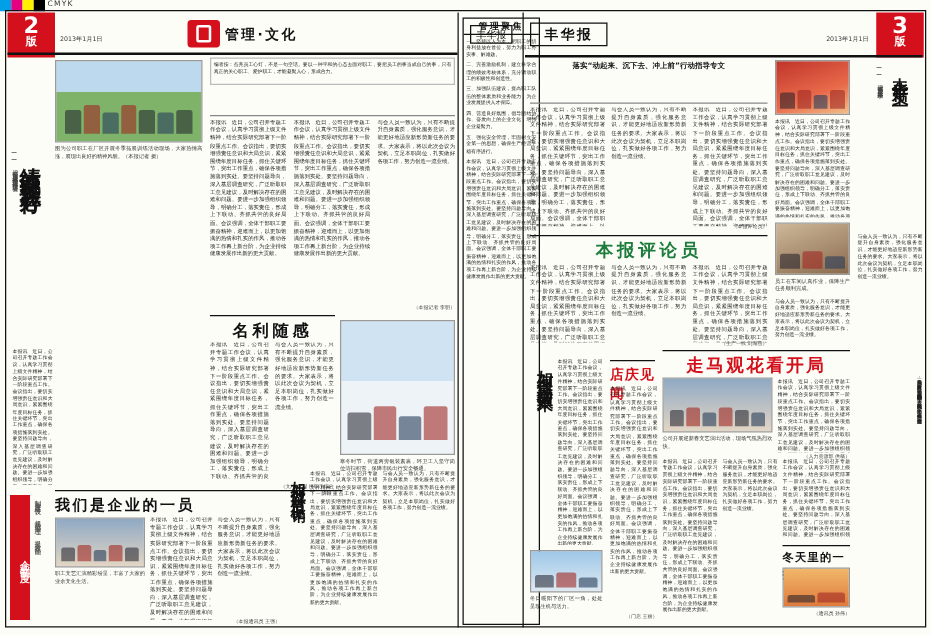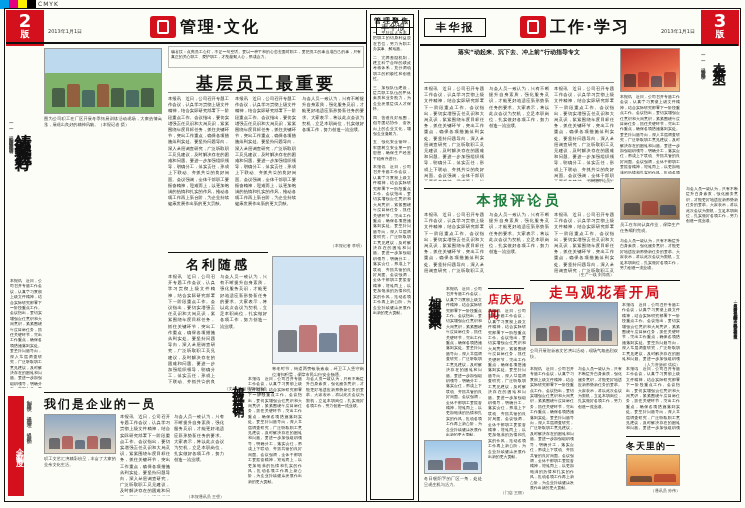--- a/index.html
+++ b/index.html
@@ -33,21 +33,21 @@
   
   .masthead{position:absolute;height:26px;display:flex;align-items:center;}
   .mast-logo{
     width:26px;height:22px;background:#d3101b;border-radius:3px;margin-right:4px;
     position:relative;flex:none;
   }
   .mast-logo:after{
     content:"";position:absolute;left:7px;top:4px;width:12px;height:14px;
     border:2px solid #fff;border-radius:2px;box-sizing:border-box;
   }
-  .mast-title{font-size:16px;font-weight:bold;letter-spacing:2px;color:#111;}
+  .mast-title{font-size:11px;font-weight:bold;letter-spacing:2px;color:#111;}
   .mast-right{font-size:8px;color:#111;margin-left:auto;border:1px solid #111;padding:1px 4px;}
 
   .hrule{position:absolute;height:1px;background:#111;}
   .hrule.thick{height:2px;}
   .vrule{position:absolute;width:1px;background:#111;}
 
   
   .col{position:absolute;overflow:hidden;}
   .body-text{
     font-size:4.3px;line-height:6.2px;text-align:justify;color:#222;
@@ -135,21 +135,20 @@
     <div class="vhead" style="font-size:4.5px;color:#444;letter-spacing:1px;">——记公司年度绩效考核工作推进会</div>
   </div>
   <div class="col" style="left:10px;top:278px;width:32px;height:110px;">
     <div class="body-text tiny">本报讯　近日，公司召开专题工作会议，认真学习贯彻上级文件精神，结合实际研究部署下一阶段重点工作。会议指出，要切实增强责任意识和大局意识，紧紧围绕年度目标任务，抓住关键环节，突出工作重点，确保各项措施落到实处。要坚持问题导向，深入基层调查研究，广泛听取职工意见建议，及时解决存在的困难和问题。要进一步加强组织领导，明确分工，落实责任，形成上下联动、齐抓共管的良好局面。会议强调，全体干部职工要振奋精神，迎难而上，以更加饱满的热情和扎实的作风，推动各项工作再上新台阶，为企业持续健康发展作出新的更大贡献。</div>
   </div>
 
   <div class="col" style="left:168px;top:46px;width:196px;height:22px;border:1px solid #bbb;padding:2px;box-sizing:border-box;">
     <div class="body-text tiny">编者按：点亮员工心灯，不是一句空话。要以一种平和的心态去面对职工，要把员工的事当成自己的事，只有真正的关心职工、爱护职工，才能凝聚人心，形成合力。</div>
   </div>
 
-  <div style="position:absolute;left:168px;top:72px;width:196px;text-align:center;font-size:17px;font-weight:bold;letter-spacing:3px;">基层员工最重要</div>
   <div class="hrule" style="left:168px;top:92px;width:196px;background:#888;"></div>
 
   <div class="col" style="left:168px;top:96px;width:61px;height:150px;">
     <div class="body-text">本报讯　近日，公司召开专题工作会议，认真学习贯彻上级文件精神，结合实际研究部署下一阶段重点工作。会议指出，要切实增强责任意识和大局意识，紧紧围绕年度目标任务，抓住关键环节，突出工作重点，确保各项措施落到实处。要坚持问题导向，深入基层调查研究，广泛听取职工意见建议，及时解决存在的困难和问题。要进一步加强组织领导，明确分工，落实责任，形成上下联动、齐抓共管的良好局面。会议强调，全体干部职工要振奋精神，迎难而上，以更加饱满的热情和扎实的作风，推动各项工作再上新台阶，为企业持续健康发展作出新的更大贡献。</div>
   </div>
   <div class="col" style="left:235px;top:96px;width:61px;height:150px;">
     <div class="body-text">本报讯　近日，公司召开专题工作会议，认真学习贯彻上级文件精神，结合实际研究部署下一阶段重点工作。会议指出，要切实增强责任意识和大局意识，紧紧围绕年度目标任务，抓住关键环节，突出工作重点，确保各项措施落到实处。要坚持问题导向，深入基层调查研究，广泛听取职工意见建议，及时解决存在的困难和问题。要进一步加强组织领导，明确分工，落实责任，形成上下联动、齐抓共管的良好局面。会议强调，全体干部职工要振奋精神，迎难而上，以更加饱满的热情和扎实的作风，推动各项工作再上新台阶，为企业持续健康发展作出新的更大贡献。</div>
   </div>
   <div class="col" style="left:302px;top:96px;width:62px;height:150px;">
     <div class="body-text">与会人员一致认为，只有不断提升自身素质，强化服务意识，才能更好地适应新形势新任务的要求。大家表示，将以此次会议为契机，立足本职岗位，扎实做好各项工作，努力创造一流业绩。</div>
@@ -208,45 +207,41 @@
   </div>
   <div class="col" style="left:306px;top:376px;width:58px;height:120px;">
     <div class="body-text tiny">与会人员一致认为，只有不断提升自身素质，强化服务意识，才能更好地适应新形势新任务的要求。大家表示，将以此次会议为契机，立足本职岗位，扎实做好各项工作，努力创造一流业绩。</div>
   </div>
 
   <div class="sideband" style="left:8px;top:396px;height:100px;">企业制度</div>
   <div style="position:absolute;left:26px;top:396px;height:100px;">
     <div class="vhead" style="font-size:5px;color:#555;letter-spacing:2px;">制度建设 规范管理 提升效能</div>
   </div>
 
-  <div class="panel" style="left:370px;top:14px;width:44px;height:486px;">
+  <div class="panel" style="left:370px;top:14px;width:62px;height:486px;">
     <div class="boxhead">管理聚焦</div>
     <div style="padding:2px;">
       <div class="body-text tiny">一、坚持以人为本，把职工的切身利益放在首位，努力为职工办实事、解难题。</div>
       <div class="body-text tiny" style="margin-top:3px;">二、完善激励机制，建立科学合理的绩效考核体系，充分调动职工的积极性和创造性。</div>
       <div class="body-text tiny" style="margin-top:3px;">三、加强队伍建设，提高职工队伍的整体素质和业务能力，为企业发展提供人才保障。</div>
       <div class="body-text tiny" style="margin-top:3px;">四、营造良好氛围，倡导团结协作、奋发向上的企业文化，增强企业凝聚力。</div>
       <div class="body-text tiny" style="margin-top:3px;">五、强化安全管理，牢固树立安全第一的思想，确保生产经营平稳有序进行。</div>
       <div class="body-text tiny" style="margin-top:3px;">本报讯　近日，公司召开专题工作会议，认真学习贯彻上级文件精神，结合实际研究部署下一阶段重点工作。会议指出，要切实增强责任意识和大局意识，紧紧围绕年度目标任务，抓住关键环节，突出工作重点，确保各项措施落到实处。要坚持问题导向，深入基层调查研究，广泛听取职工意见建议，及时解决存在的困难和问题。要进一步加强组织领导，明确分工，落实责任，形成上下联动、齐抓共管的良好局面。会议强调，全体干部职工要振奋精神，迎难而上，以更加饱满的热情和扎实的作风，推动各项工作再上新台阶，为企业持续健康发展作出新的更大贡献。</div>
     </div>
   </div>
 
   <div class="vrule" style="left:366px;top:10px;height:492px;"></div>
   <div class="vrule" style="left:418px;top:10px;height:492px;"></div>
 
   <div class="pagenum right">
     <span class="n">3</span>
     <span class="t">版</span>
   </div>
   <div style="position:absolute;right:50px;top:28px;font-size:5px;color:#333;">2013年1月1日</div>
 
-  <div class="masthead" style="left:520px;top:14px;width:160px;">
-    <div class="mast-logo"></div>
-    <div class="mast-title">工作·学习</div>
-  </div>
   <div style="position:absolute;left:424px;top:18px;width:60px;text-align:center;font-size:11px;font-weight:bold;letter-spacing:2px;border:1px solid #111;padding:1px 0;">丰华报</div>
   <div class="hrule thick" style="left:420px;top:44px;width:318px;"></div>
 
   <div style="position:absolute;left:424px;top:48px;width:190px;text-align:center;font-size:6px;font-weight:bold;color:#111;">落实“动起来、沉下去、冲上前”行动指导专文</div>
 
   <div class="hrule" style="left:424px;top:82px;width:190px;background:#888;"></div>
 
   <div class="col" style="left:424px;top:86px;width:60px;height:95px;">
     <div class="body-text">本报讯　近日，公司召开专题工作会议，认真学习贯彻上级文件精神，结合实际研究部署下一阶段重点工作。会议指出，要切实增强责任意识和大局意识，紧紧围绕年度目标任务，抓住关键环节，突出工作重点，确保各项措施落到实处。要坚持问题导向，深入基层调查研究，广泛听取职工意见建议，及时解决存在的困难和问题。要进一步加强组织领导，明确分工，落实责任，形成上下联动、齐抓共管的良好局面。会议强调，全体干部职工要振奋精神，迎难而上，以更加饱满的热情和扎实的作风，推动各项工作再上新台阶，为企业持续健康发展作出新的更大贡献。</div>
   </div>

